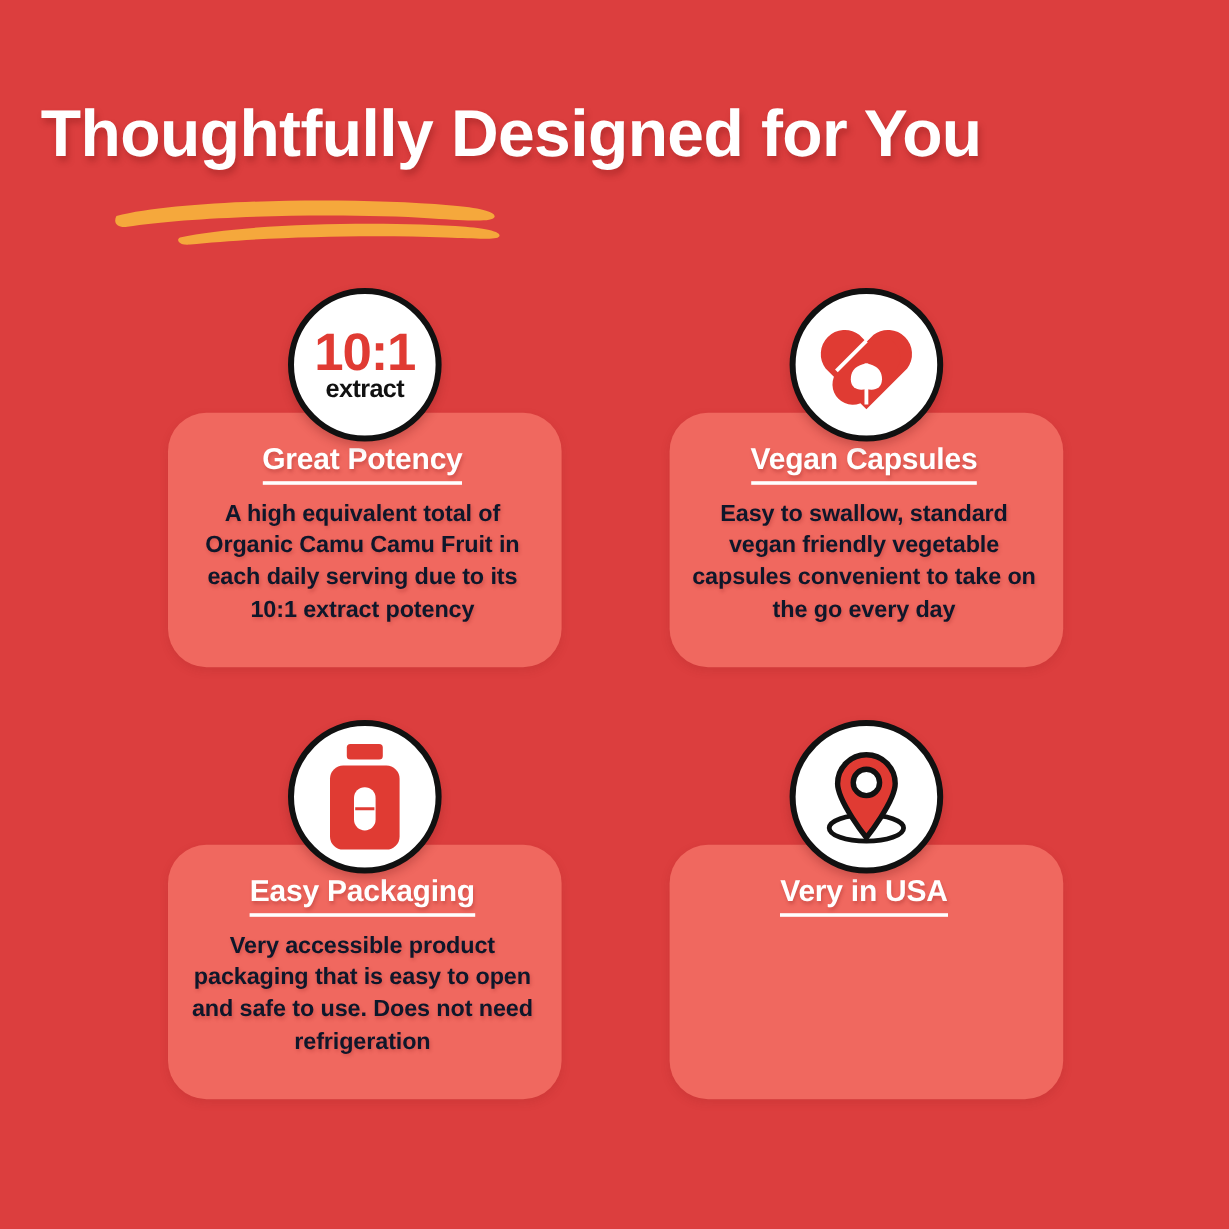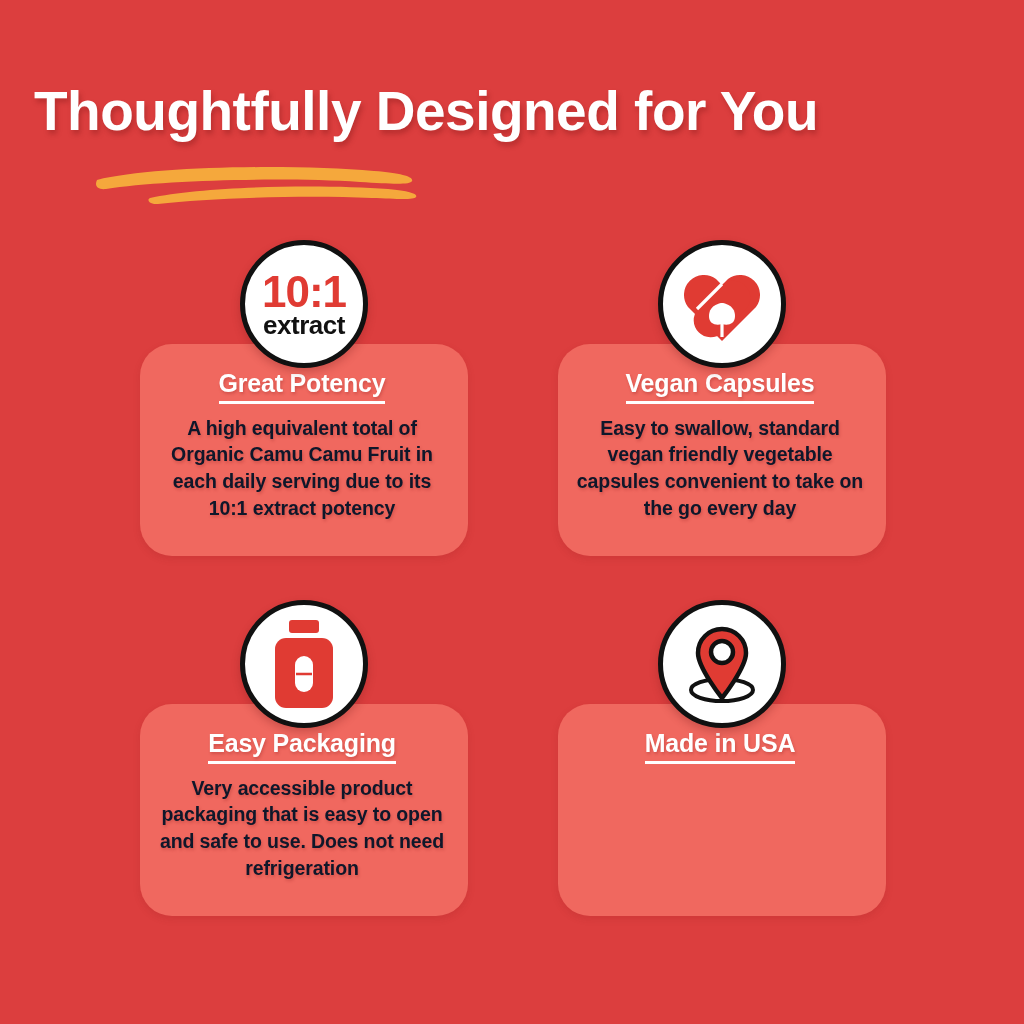--- a/index.html
+++ b/index.html
@@ -130,21 +130,21 @@
     margin-top: -1px;
   }
   .extract-ratio {
     font-size: 44px;
     font-weight: bold;
     color: #e03b33;
     letter-spacing: -1px;
     display: block;
   }
   .extract-word {
-    font-size: 26px;
+    font-size: 21px;
     font-weight: bold;
     color: #111111;
     letter-spacing: -0.5px;
     display: block;
     margin-top: -2px;
   }
 </style>
 </head>
 <body>
 
@@ -213,18 +213,18 @@
   <div class="feature-cell cell-3">
     <div class="badge">
       <svg width="92" height="88" viewBox="0 0 92 88">
         <ellipse cx="46" cy="70" rx="31" ry="11" fill="none" stroke="#111111" stroke-width="4"></ellipse>
         <path d="M46 78 C46 78, 22 48, 22 33 A24 24 0 0 1 70 33 C70 48, 46 78, 46 78 Z" fill="#E03B33" stroke="#111111" stroke-width="4.5" stroke-linejoin="round"></path>
         <circle cx="46" cy="32" r="11" fill="#ffffff" stroke="#111111" stroke-width="4.5"></circle>
       </svg>
     </div>
     <div class="feature-card">
       <div class="card-body">
-        <div class="card-heading">Made in USA</div>
+        <div class="card-heading">Very in USA</div>
       </div>
     </div>
   </div>
 
 </div>
 
 </body></html>

